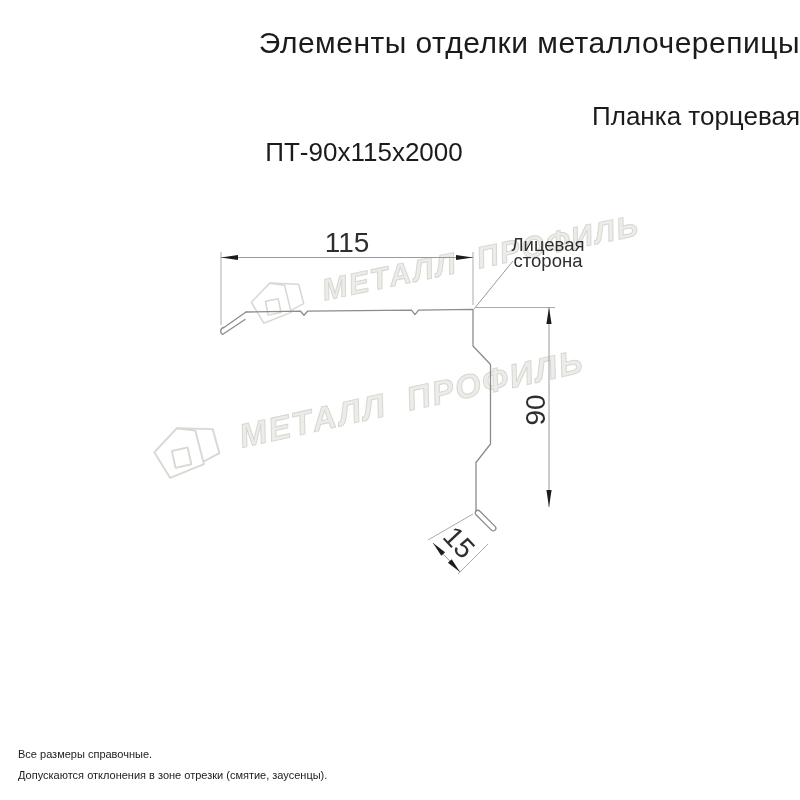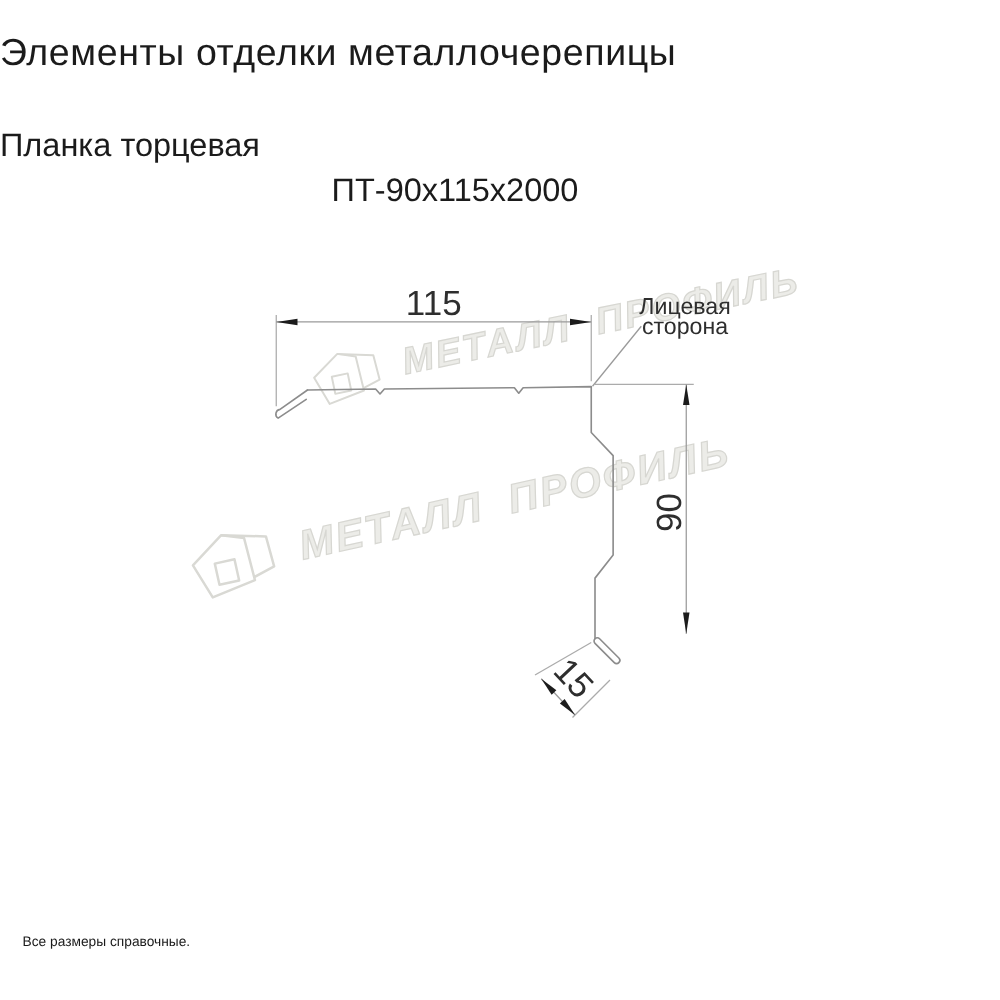--- a/index.html
+++ b/index.html
@@ -1,20 +1,20 @@
 <!DOCTYPE html>
 <html><head>
 <meta charset="utf-8">
 <style>
   html,body{margin:0;padding:0;background:#fff;}
   .page{position:relative;width:800px;height:800px;background:#ffffff;overflow:hidden;
         font-family:"Liberation Sans",sans-serif;color:#1b1b1b;}
-  .title{position:absolute;left:0;top:26px;width:800px;text-align:left;
+  .title{position:absolute;left:0;top:26px;width:800px;text-align:right;
          font-size:30px;letter-spacing:.5px;color:#1b1b1b;}
-  .subtitle{position:absolute;left:0;top:101px;width:800px;text-align:left;
+  .subtitle{position:absolute;left:0;top:101px;width:800px;text-align:right;
             font-size:26px;color:#1b1b1b;}
   .model{position:absolute;left:0;top:137px;width:728px;text-align:center;
          font-size:26px;color:#1b1b1b;}
   .wm{position:absolute;display:flex;align-items:center;white-space:nowrap;
       font-weight:bold;font-style:italic;
       color:#ececе8; color:#ecece8;
       -webkit-text-stroke:1px #d7d7d2;
       transform-origin:0 50%;z-index:1;}
   .wm .wm-text{letter-spacing:2px;word-spacing:10px;}
   .wm-upper{left:248px;top:281px;font-size:30px;transform:rotate(-11.7deg);}
@@ -98,15 +98,16 @@
     <text class="dim-num" x="347" y="252" text-anchor="middle">115</text>
     <text class="dim-num" transform="translate(545,410) rotate(-90)" text-anchor="middle">90</text>
     <text class="dim-num" transform="translate(452,549) rotate(47)" text-anchor="middle">15</text>
 
     <text class="leader-label" x="548" y="251" text-anchor="middle">Лицевая</text>
     <text class="leader-label" x="548" y="267" text-anchor="middle">сторона</text>
   </svg>
 
   <div class="footer">
     <div>Все размеры справочные.</div>
+    <div>Допускаются отклонения в зоне отрезки (смятие, заусенцы).</div>
   </div>
 
 </div>
 
 </body></html>

